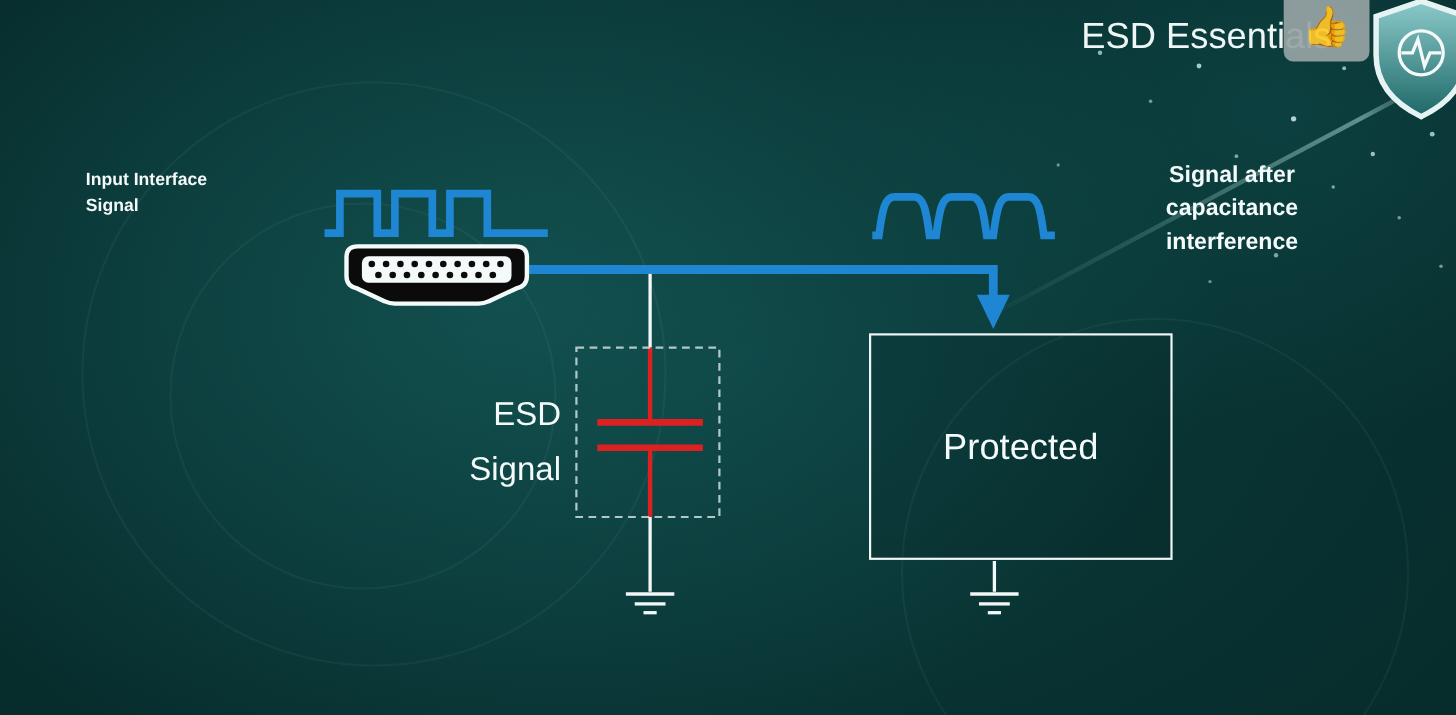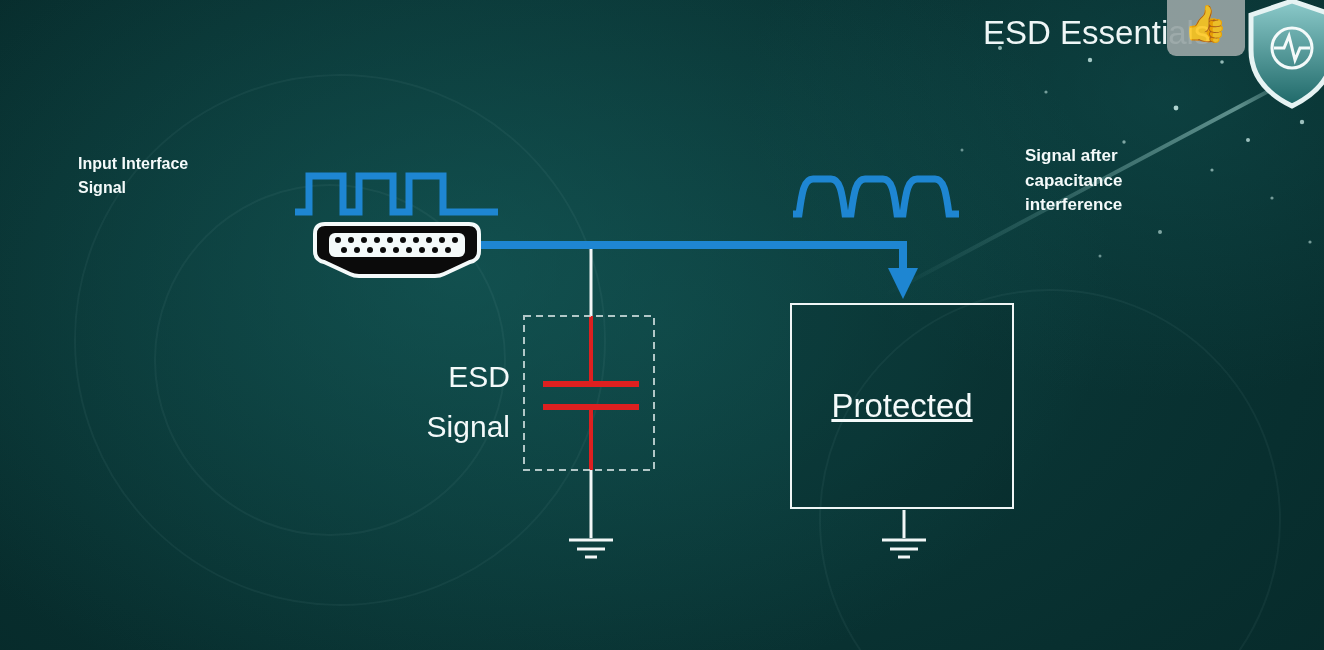--- a/index.html
+++ b/index.html
@@ -26,27 +26,27 @@
   .thumb-box span{font-size:36px;line-height:1;color:#f2f7f7;}
   .shield-wrap{position:absolute;left:1247px;top:-2px;width:90px;height:112px;}
   .light-streak{
     position:absolute;left:885px;top:293px;width:470px;height:4px;border-radius:2px;
     transform-origin:left center;transform:rotate(-28deg);
     background:linear-gradient(90deg, rgba(170,230,225,0) 0%, rgba(170,230,225,.16) 35%, rgba(195,245,238,.45) 85%, rgba(195,245,238,0) 100%);
   }
   .ml{white-space:pre-line;}
   .label{position:absolute;color:#f4fafa;}
   .input-label{left:78px;top:152px;width:192px;text-align:left;font-size:16px;font-weight:bold;line-height:1.5;}
-  .output-label{left:1025px;top:144px;width:190px;text-align:left;font-size:17px;font-weight:bold;line-height:1.45;}
+  .output-label{left:1025px;top:144px;width:190px;text-align:center;font-size:21px;font-weight:bold;line-height:1.45;}
   .esd-label{left:388px;top:352px;width:122px;text-align:right;font-size:30px;line-height:50px;font-weight:400;}
   .protected-box{
-    position:absolute;left:790px;top:303px;width:224px;height:206px;
+    position:absolute;left:790px;top:303px;width:276px;height:206px;
     border:2px solid #f0f6f6;box-sizing:border-box;
     display:flex;flex-direction:column;align-items:center;justify-content:center;
-    font-size:33px;line-height:1.65;color:#f4fafa;background:rgba(4,30,30,.18);text-decoration:underline;
+    font-size:33px;line-height:1.65;color:#f4fafa;background:rgba(4,30,30,.18);
   }
   .circuit{position:absolute;left:0;top:0;}
   .wave{stroke:var(--signal-blue,#1e86d2);stroke-width:7;fill:none;}
   .bus{stroke:var(--signal-blue,#1e86d2);stroke-width:8;fill:none;}
   .arrowhead{fill:var(--signal-blue,#1e86d2);stroke:none;}
   .wire-white{stroke:var(--line-white,#f2f7f7);stroke-width:3;fill:none;}
   .wire-red{stroke:var(--capacitor-red,#dd2020);stroke-width:4;fill:none;}
   .plate{stroke:var(--capacitor-red,#dd2020);stroke-width:6;fill:none;}
   .dashed-box{fill:none;stroke:#cfdede;stroke-width:2;stroke-dasharray:7 5;opacity:.85;}
   .ground{stroke:var(--line-white,#f2f7f7);stroke-width:3;fill:none;}

